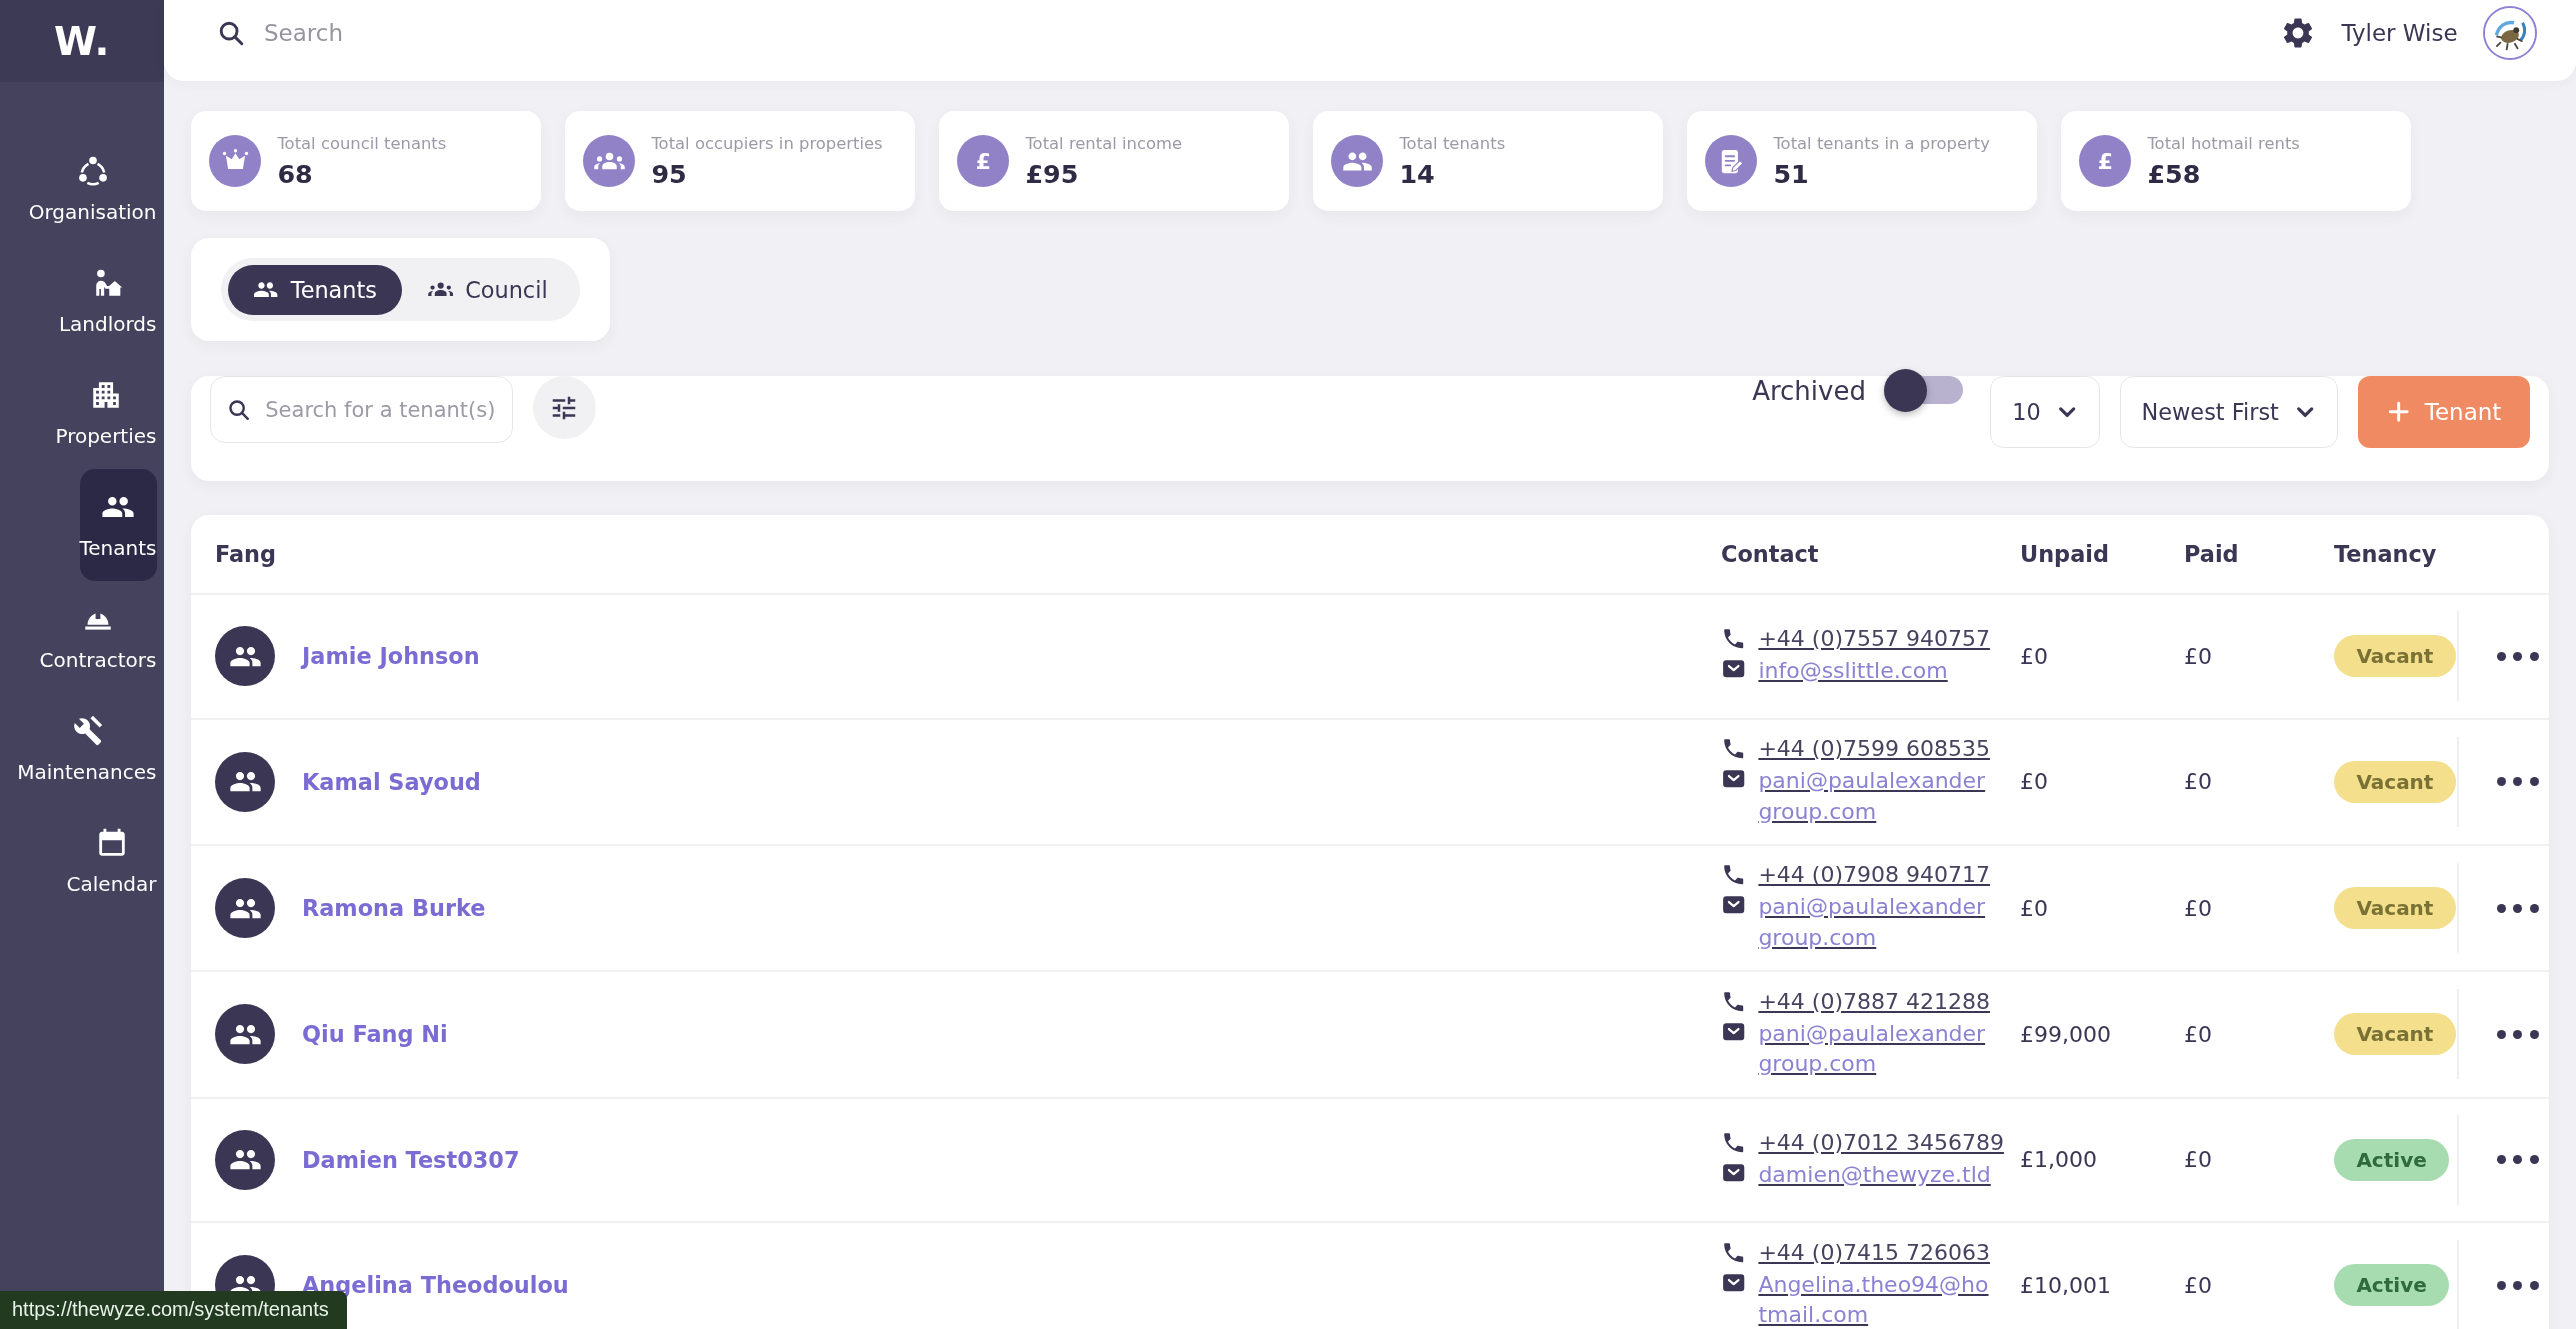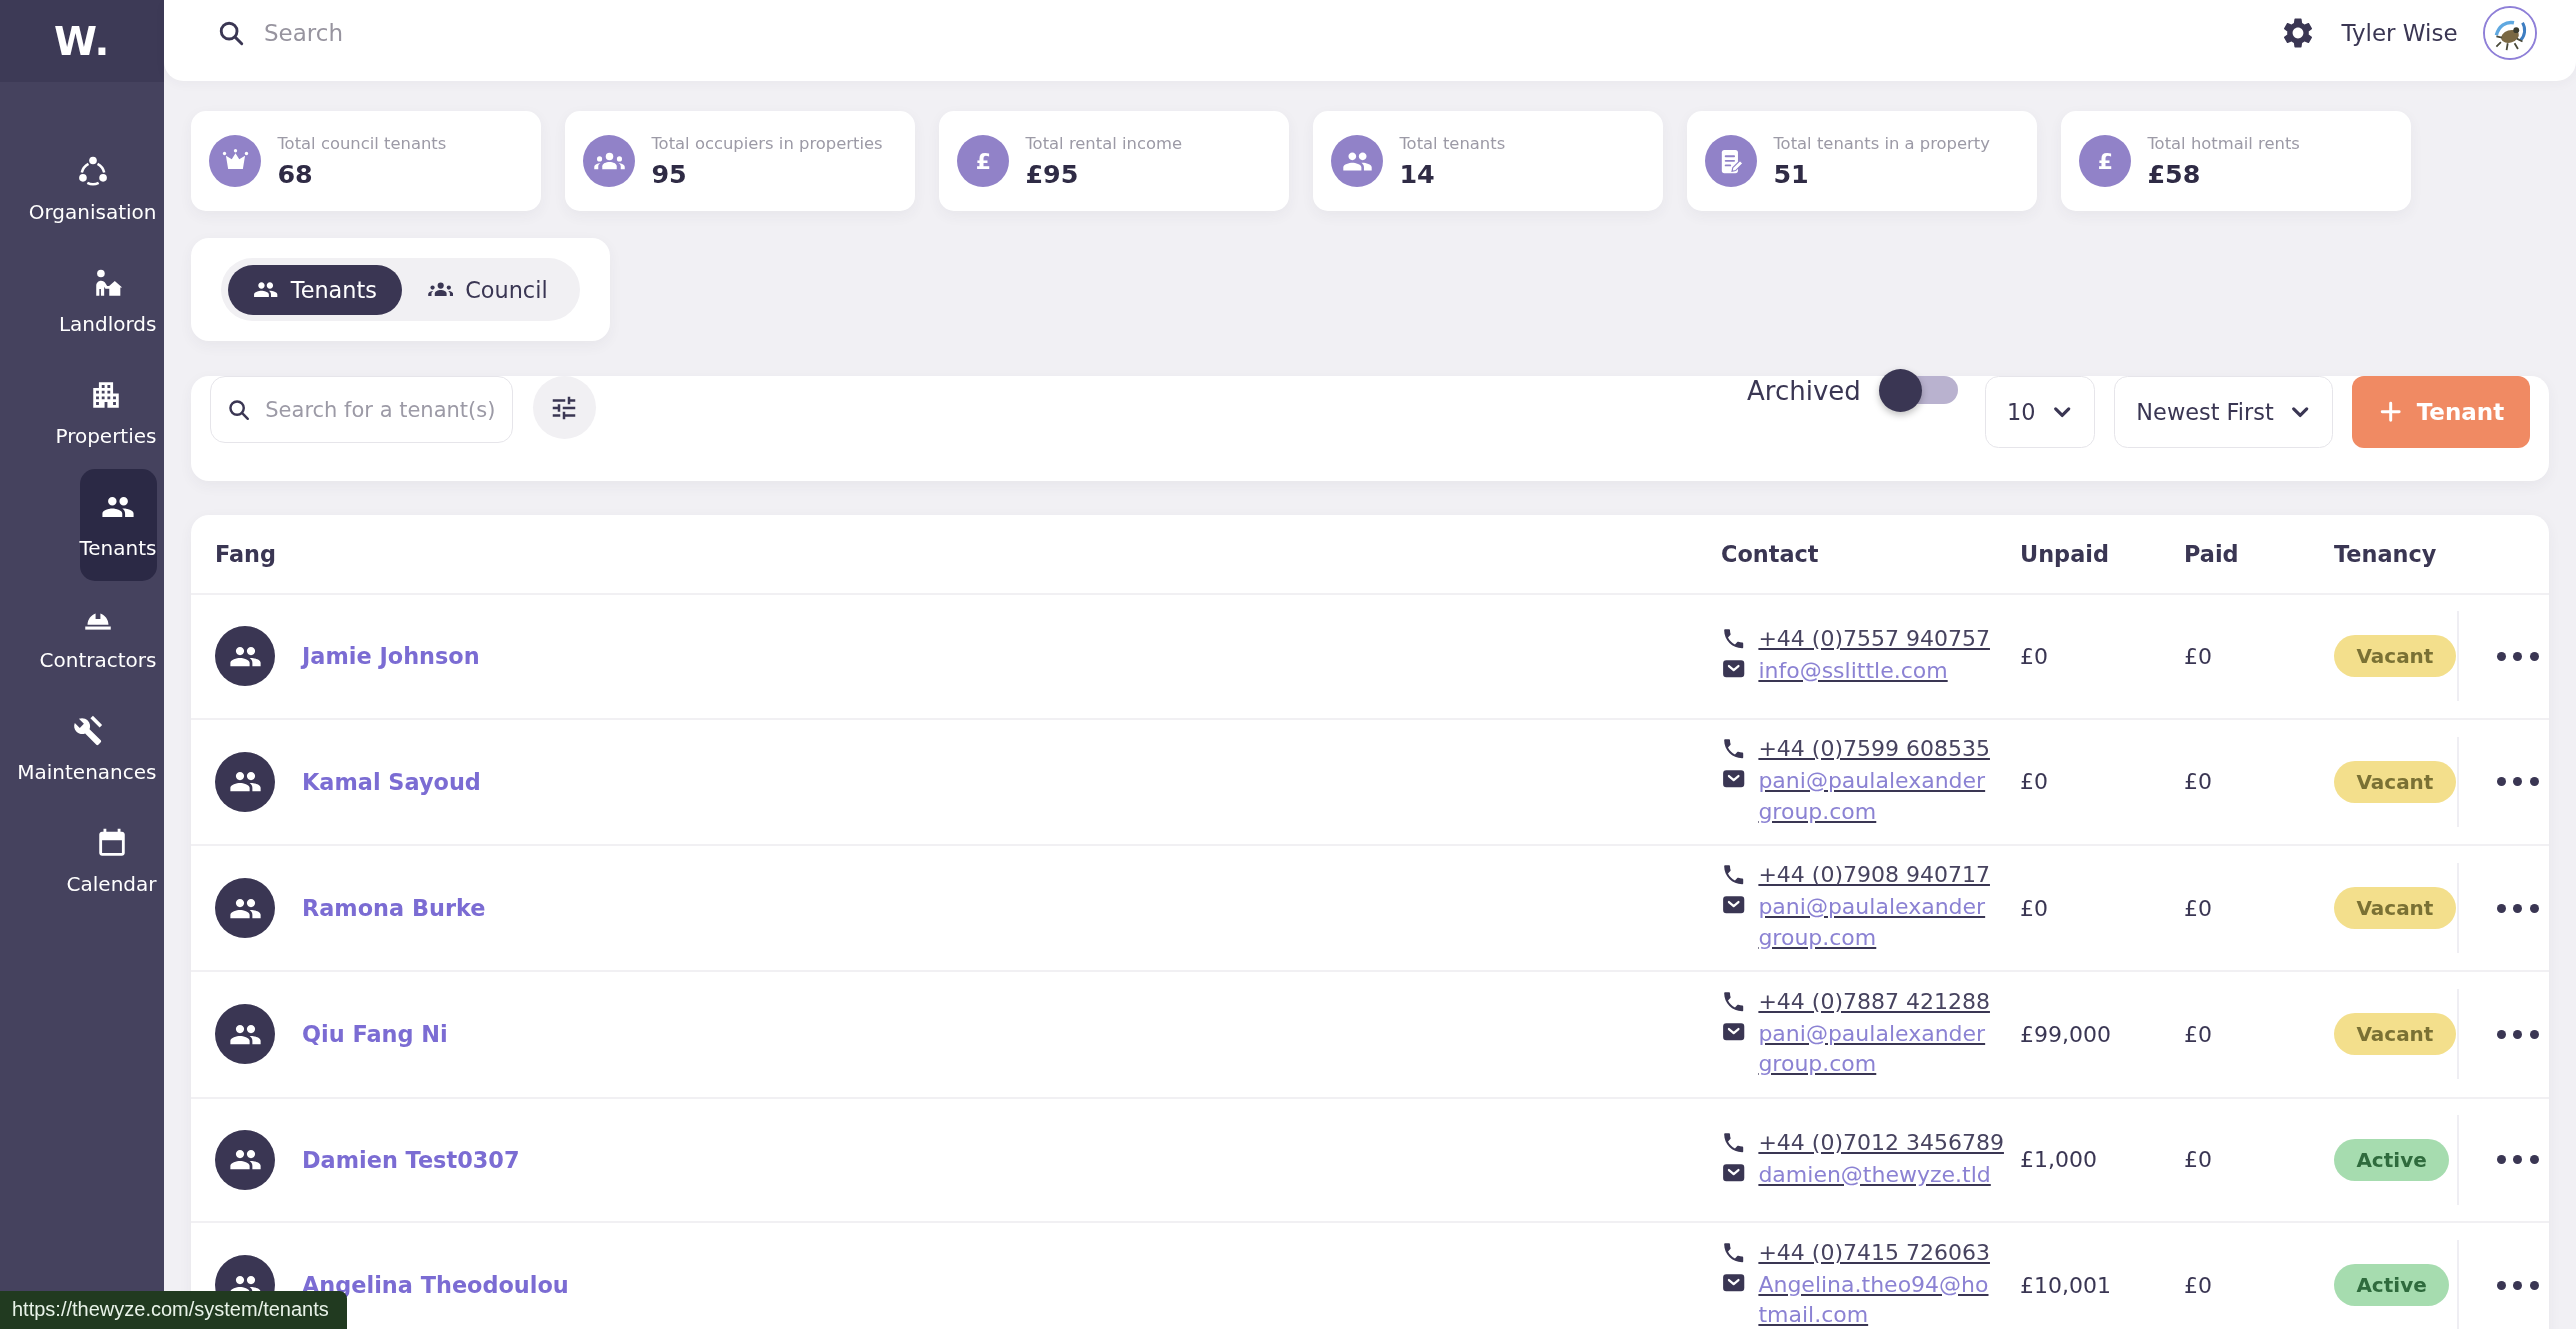--- a/index.html
+++ b/index.html
@@ -82,21 +82,21 @@
             margin-left:3px; margin-right:7.5px; flex:0 0 auto; }
   .toggle .knob { width:43px; height:43px; border-radius:50%; background:#3A3653; position:absolute; left:-4.5px;
                   top:-7.5px; box-shadow:0 3px 7.5px rgba(0,0,0,.25); }
   .select { height:72px; border:1.5px solid #E6E5EA; border-radius:13.5px; background:#fff; display:flex;
             align-items:center; justify-content:center; gap:15px; font-size:22.4px; color:#3A3653; cursor:pointer;
             padding:0 21px; white-space:nowrap; }
   .select .chev { width:22.4px; height:22.4px; color:#3A3653; }
   .select svg { width:100%; height:100%; }
   .add-btn { height:72px; min-width:172px; background:var(--orange,#F08A63); color:#fff; border:none;
              border-radius:12px; font-size:23px; font-family:inherit; display:flex; align-items:center;
-             justify-content:center; gap:13.5px; cursor:pointer; padding:0 25.4px;font-weight:bold; }
+             justify-content:center; gap:13.5px; cursor:pointer; padding:0 25.4px; }
   .add-btn .plus { width:25.4px; height:25.4px; }
   .add-btn svg { width:100%; height:100%; }
 
   
   .table-card { background:#fff; border-radius:18px 18px 0 0; box-shadow:0 4.5px 13.5px rgba(58,54,83,.05);
                 overflow:hidden; }
   .t-grid { display:grid; grid-template-columns:1506px 299px 164px 150px 123px 1fr; align-items:center;
             padding-left:24px; }
   .t-head { height:78px; }
   .t-head span { font-size:22.4px; font-weight:bold; color:#3A3653; }

